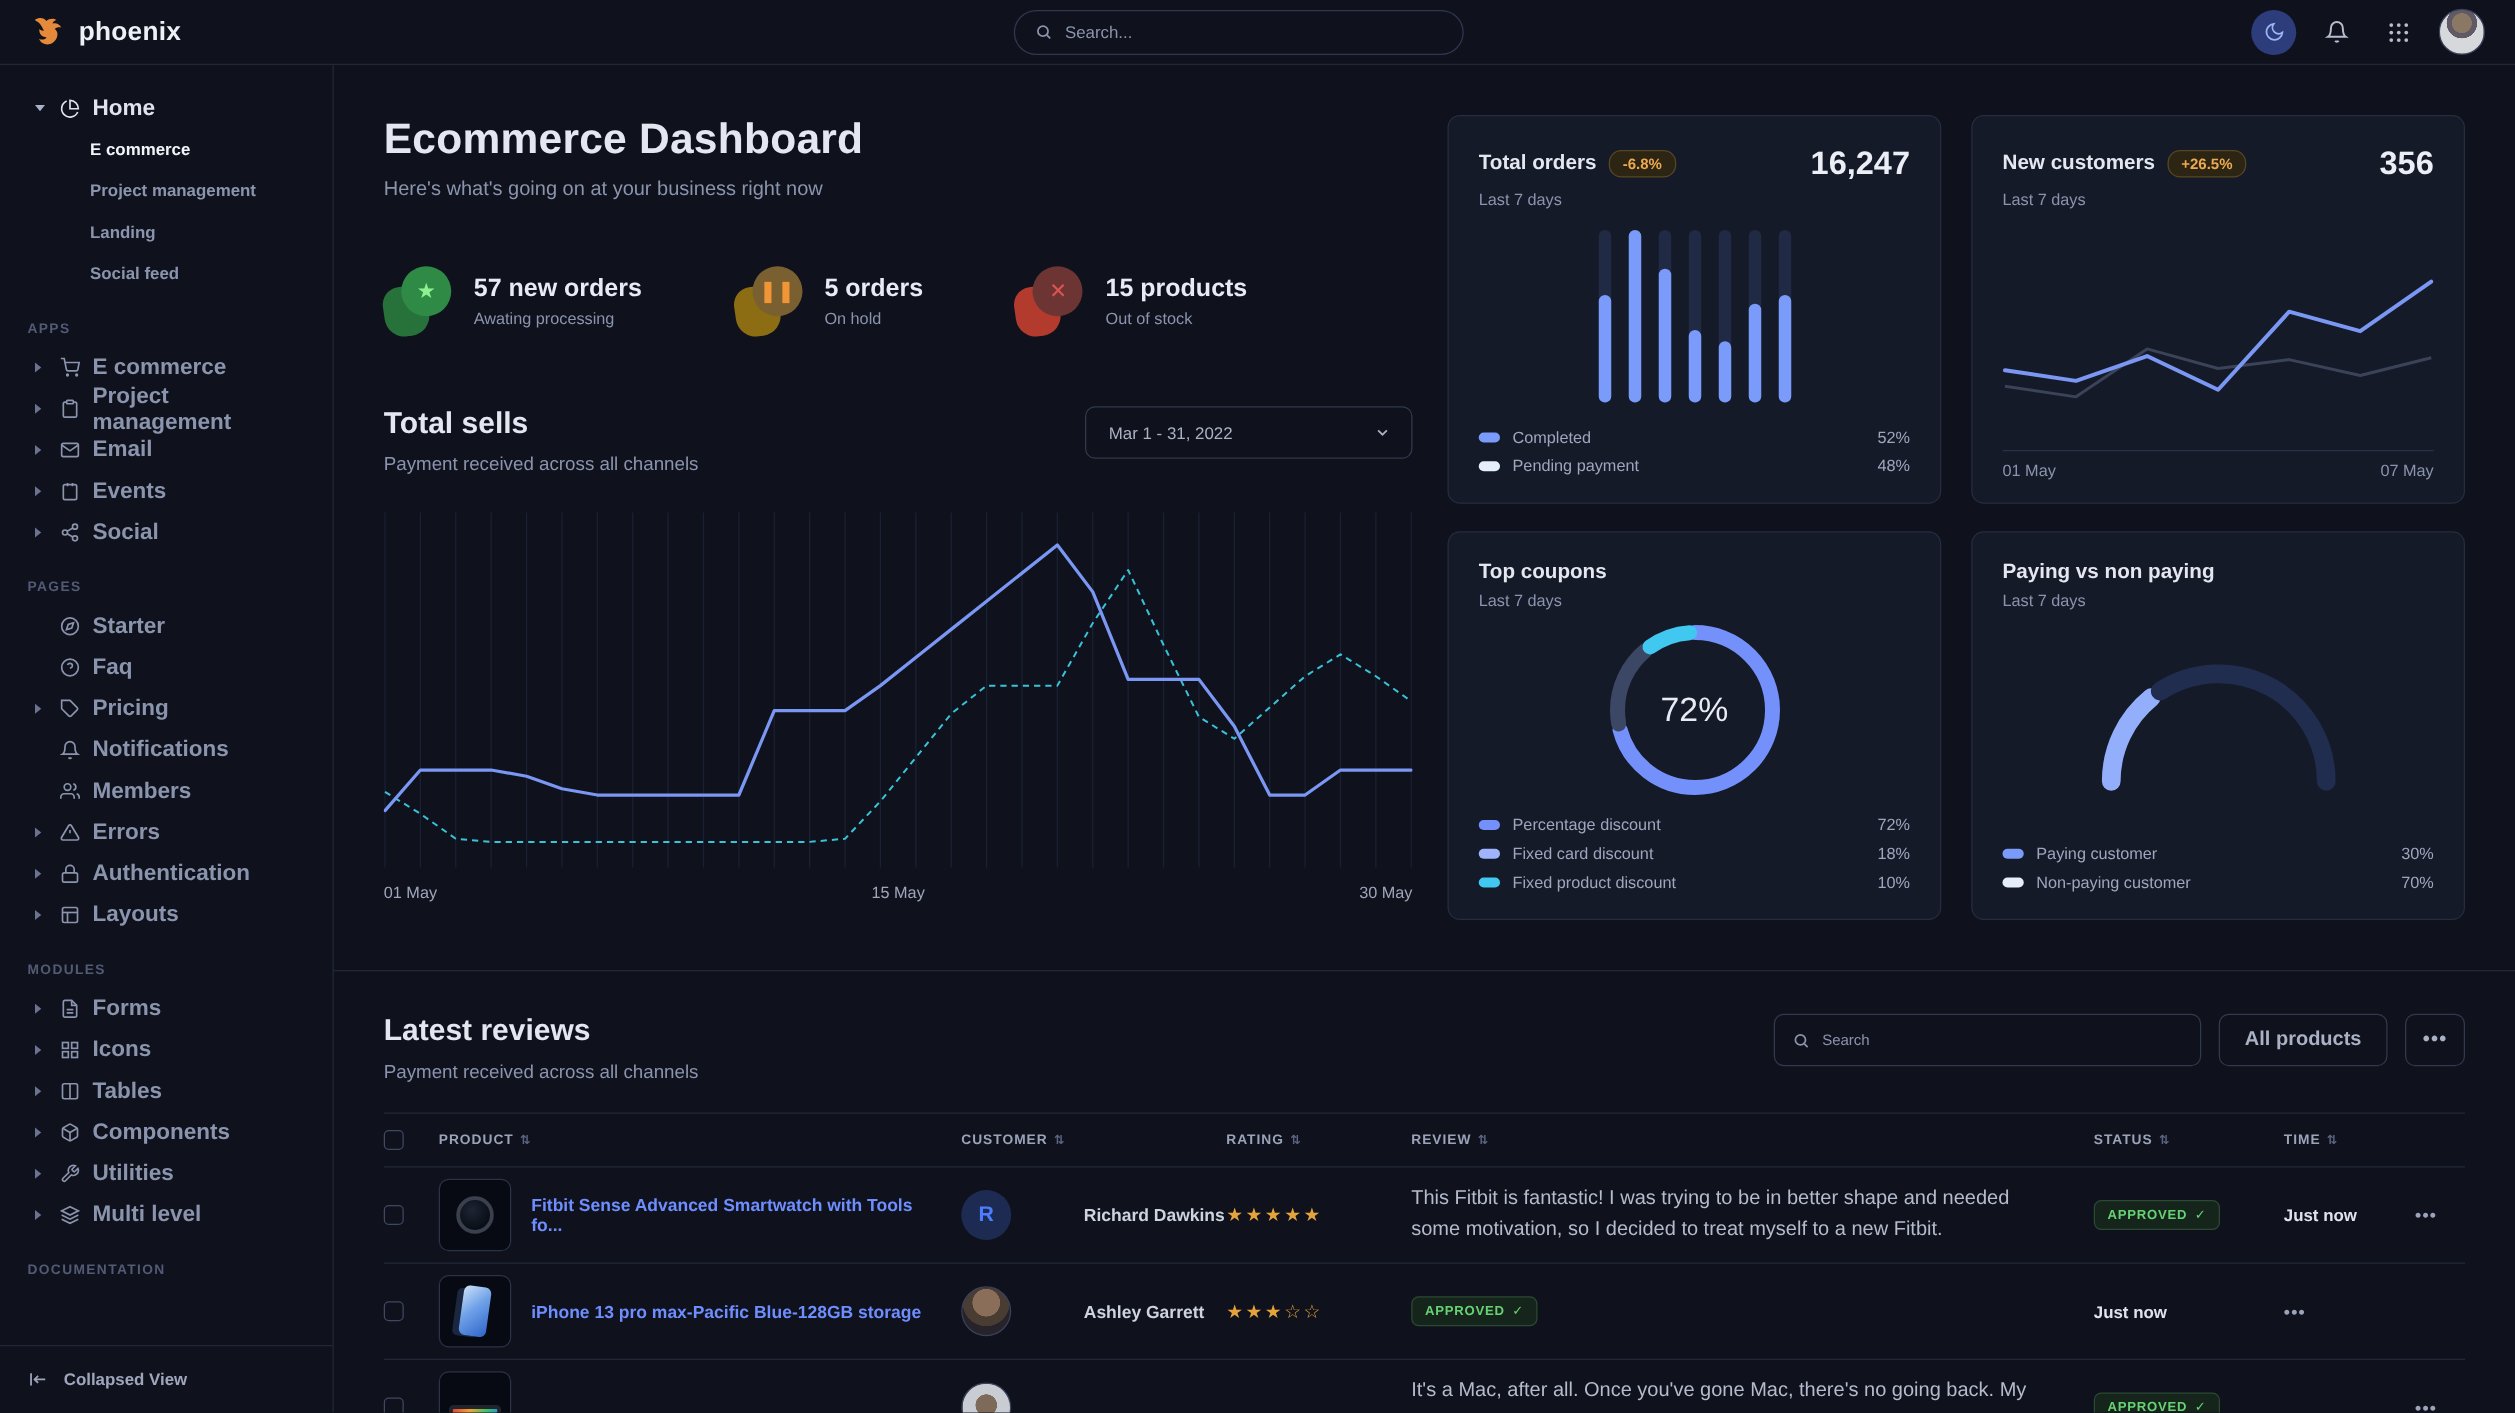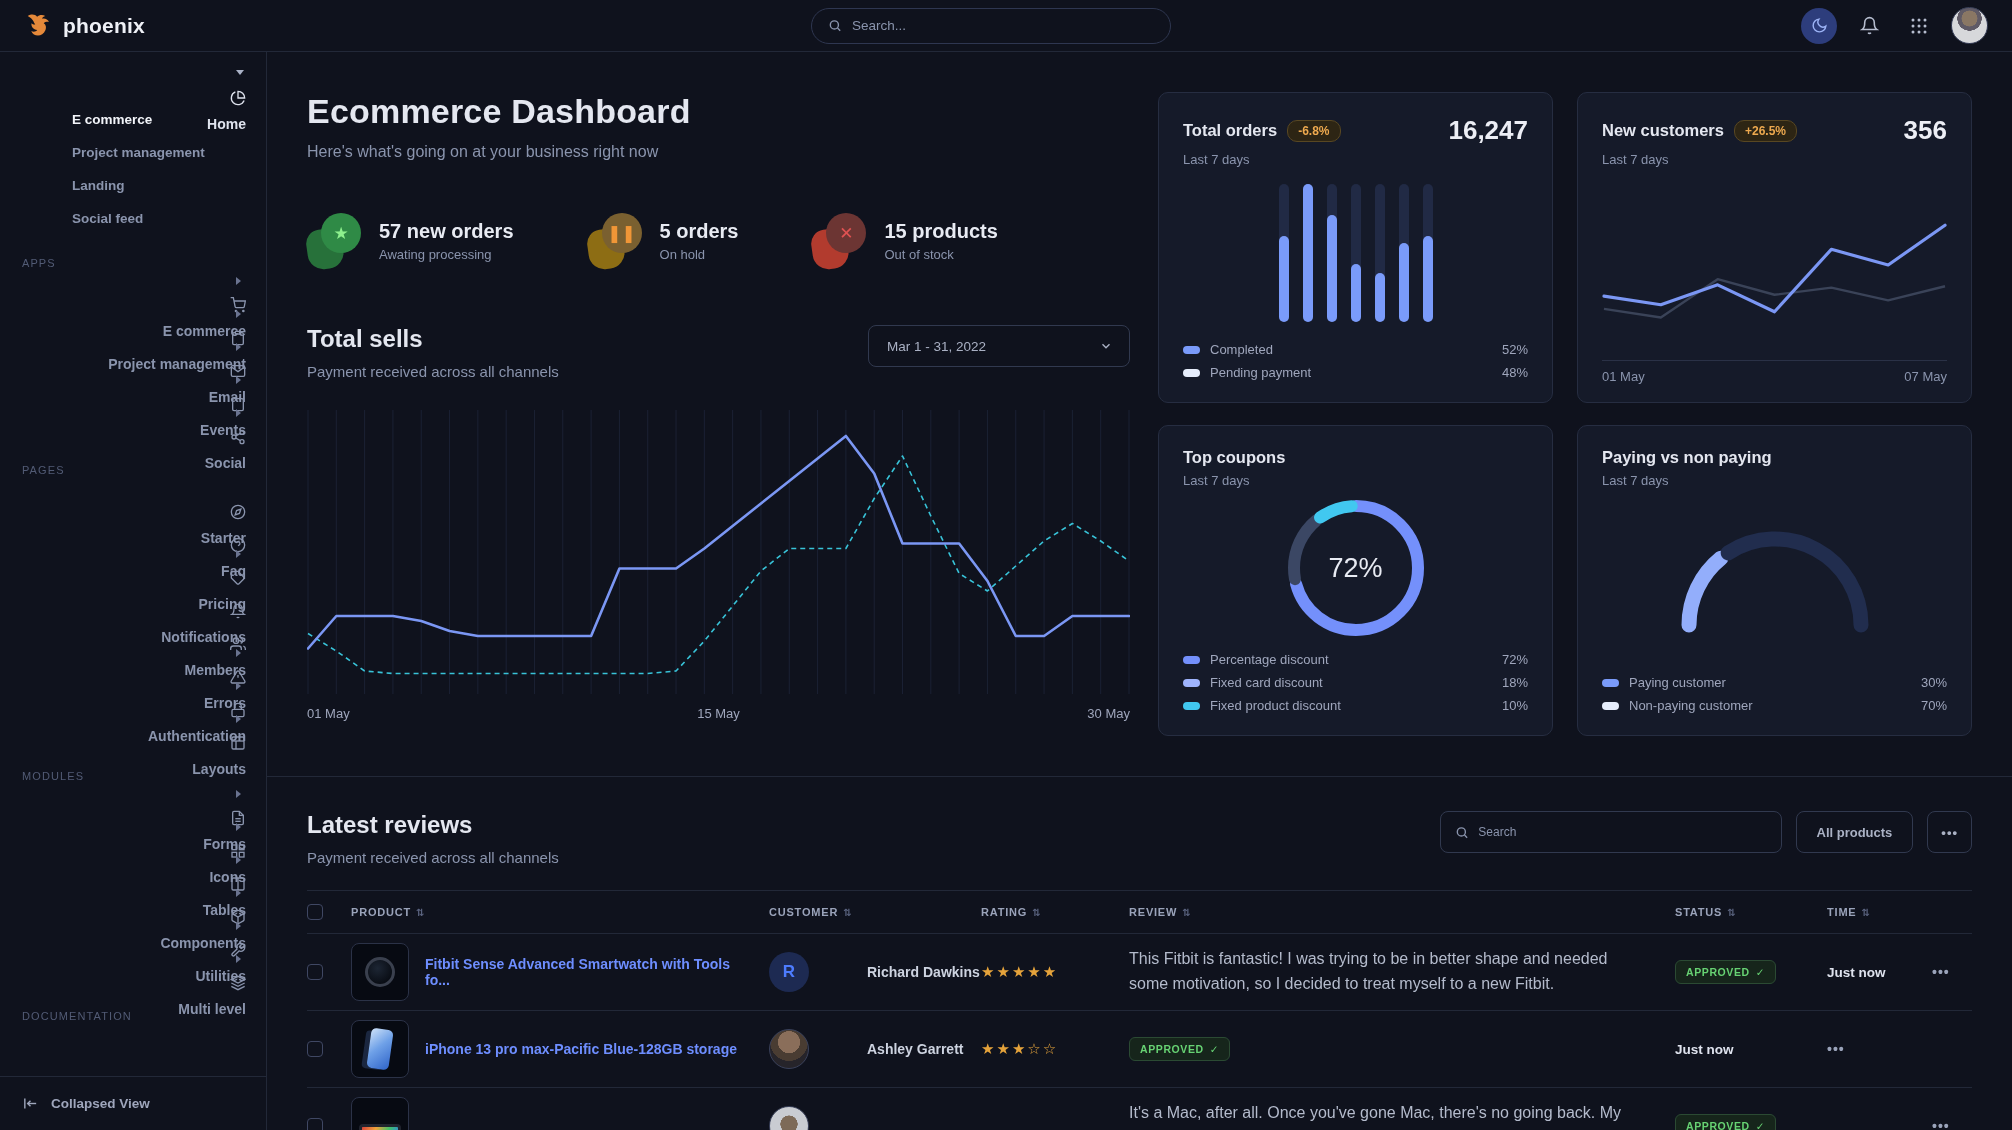--- a/index.html
+++ b/index.html
@@ -40,31 +40,31 @@
   
   .shell { flex:1; display:flex; min-height:0; }
 
   
   .sidebar {
     width:267px; flex:0 0 267px; border-right:1px solid #222838;
     display:flex; flex-direction:column; padding-top:10px; position:relative;
   }
   .sidebar-scroll { flex:1; overflow:hidden; padding:8px 12px 0 10px; }
   .side-item {
-    display:flex; align-items:flex-end; gap:10px; height:33px; padding:0 8px 0 18px;
-    color:#8a94ad; font-size:14px; font-weight:600; cursor:pointer; border-radius:6px;flex-direction:column;
+    display:flex; align-items:center; gap:10px; height:33px; padding:0 8px 0 18px;
+    color:#8a94ad; font-size:18px; font-weight:600; cursor:pointer; border-radius:6px;
   }
   .side-item .caret { width:10px; flex:0 0 10px; display:flex; }
   .caret-r { width:0; height:0; border-left:5px solid #6a7390; border-top:4px solid transparent; border-bottom:4px solid transparent; }
   .caret-d { width:0; height:0; border-top:5px solid #aab2c7; border-left:4px solid transparent; border-right:4px solid transparent; }
   .side-item svg { flex:0 0 16px; }
   .side-item.parent-active { color:#dfe3ee; }
   .side-sub { display:flex; align-items:center; height:33px; padding-left:62px; font-size:13.5px; color:#8a94ad; font-weight:600; cursor:pointer; }
   .side-sub.active { color:#f2f4f9; font-weight:700; }
-  .side-label { font-size:11px; font-weight:400; letter-spacing:1.1px; color:#525b75; padding:22px 0 8px 12px; }
+  .side-label { font-size:11px; font-weight:700; letter-spacing:1.1px; color:#525b75; padding:22px 0 8px 12px; }
   .side-footer {
     flex:0 0 54px; border-top:1px solid #222838; display:flex; align-items:center;
     gap:12px; padding-left:22px; color:#9fa6bc; font-size:13.5px; font-weight:700; cursor:pointer;
   }
 
   
   .main { flex:1; padding:40px 40px 0 40px; min-width:0; }
   .top-grid { display:flex; gap:28px; }
   .left-col { width:823px; flex:0 0 823px; }
   h1.page-title { color:#e4e7f0; font-size:34px; font-weight:700; letter-spacing:.2px; }
@@ -128,21 +128,21 @@
   
   .divider { border-top:1px solid #222838; margin:40px -40px 0 -40px; }
 
   
   .reviews { margin-top:34px; }
   .rev-head { display:flex; align-items:flex-start; }
   .rev-controls { margin-left:auto; display:flex; gap:14px; align-items:center; }
   .rev-search { width:342px; height:42px; border:1px solid #31394f; border-radius:8px; display:flex; align-items:center; gap:10px; padding:0 14px; }
   .rev-search input { background:transparent; border:0; outline:0; color:#c6ccdb; font-size:12px; font-family:inherit; width:100%; }
   .rev-search input::placeholder { color:#8a94ad; }
-  .btn { height:42px; border:1px solid #31394f; border-radius:8px; background:transparent; color:#aab1c4; font-size:13px; font-weight:700; padding:0 20px; cursor:pointer; font-family:inherit; }
+  .btn { height:42px; border:1px solid #31394f; border-radius:8px; background:transparent; color:#aab1c4; font-size:16px; font-weight:700; padding:0 20px; cursor:pointer; font-family:inherit; }
   .btn.dots { padding:0 13px; font-weight:700; letter-spacing:1px; }
 
   .table { margin-top:24px; }
   .t-row {
     display:grid; grid-template-columns:44px 418px 212px 148px 1fr 152px 105px 40px;
     align-items:center; border-bottom:1px solid #222838;
   }
   .t-head { height:44px; border-top:1px solid #222838; }
   .t-head .th { font-size:11px; font-weight:700; letter-spacing:.8px; color:#9aa3ba; display:flex; align-items:center; gap:5px; cursor:pointer; }
   .sort { color:#5b6residual; color:#5b6480; font-size:10px; }

